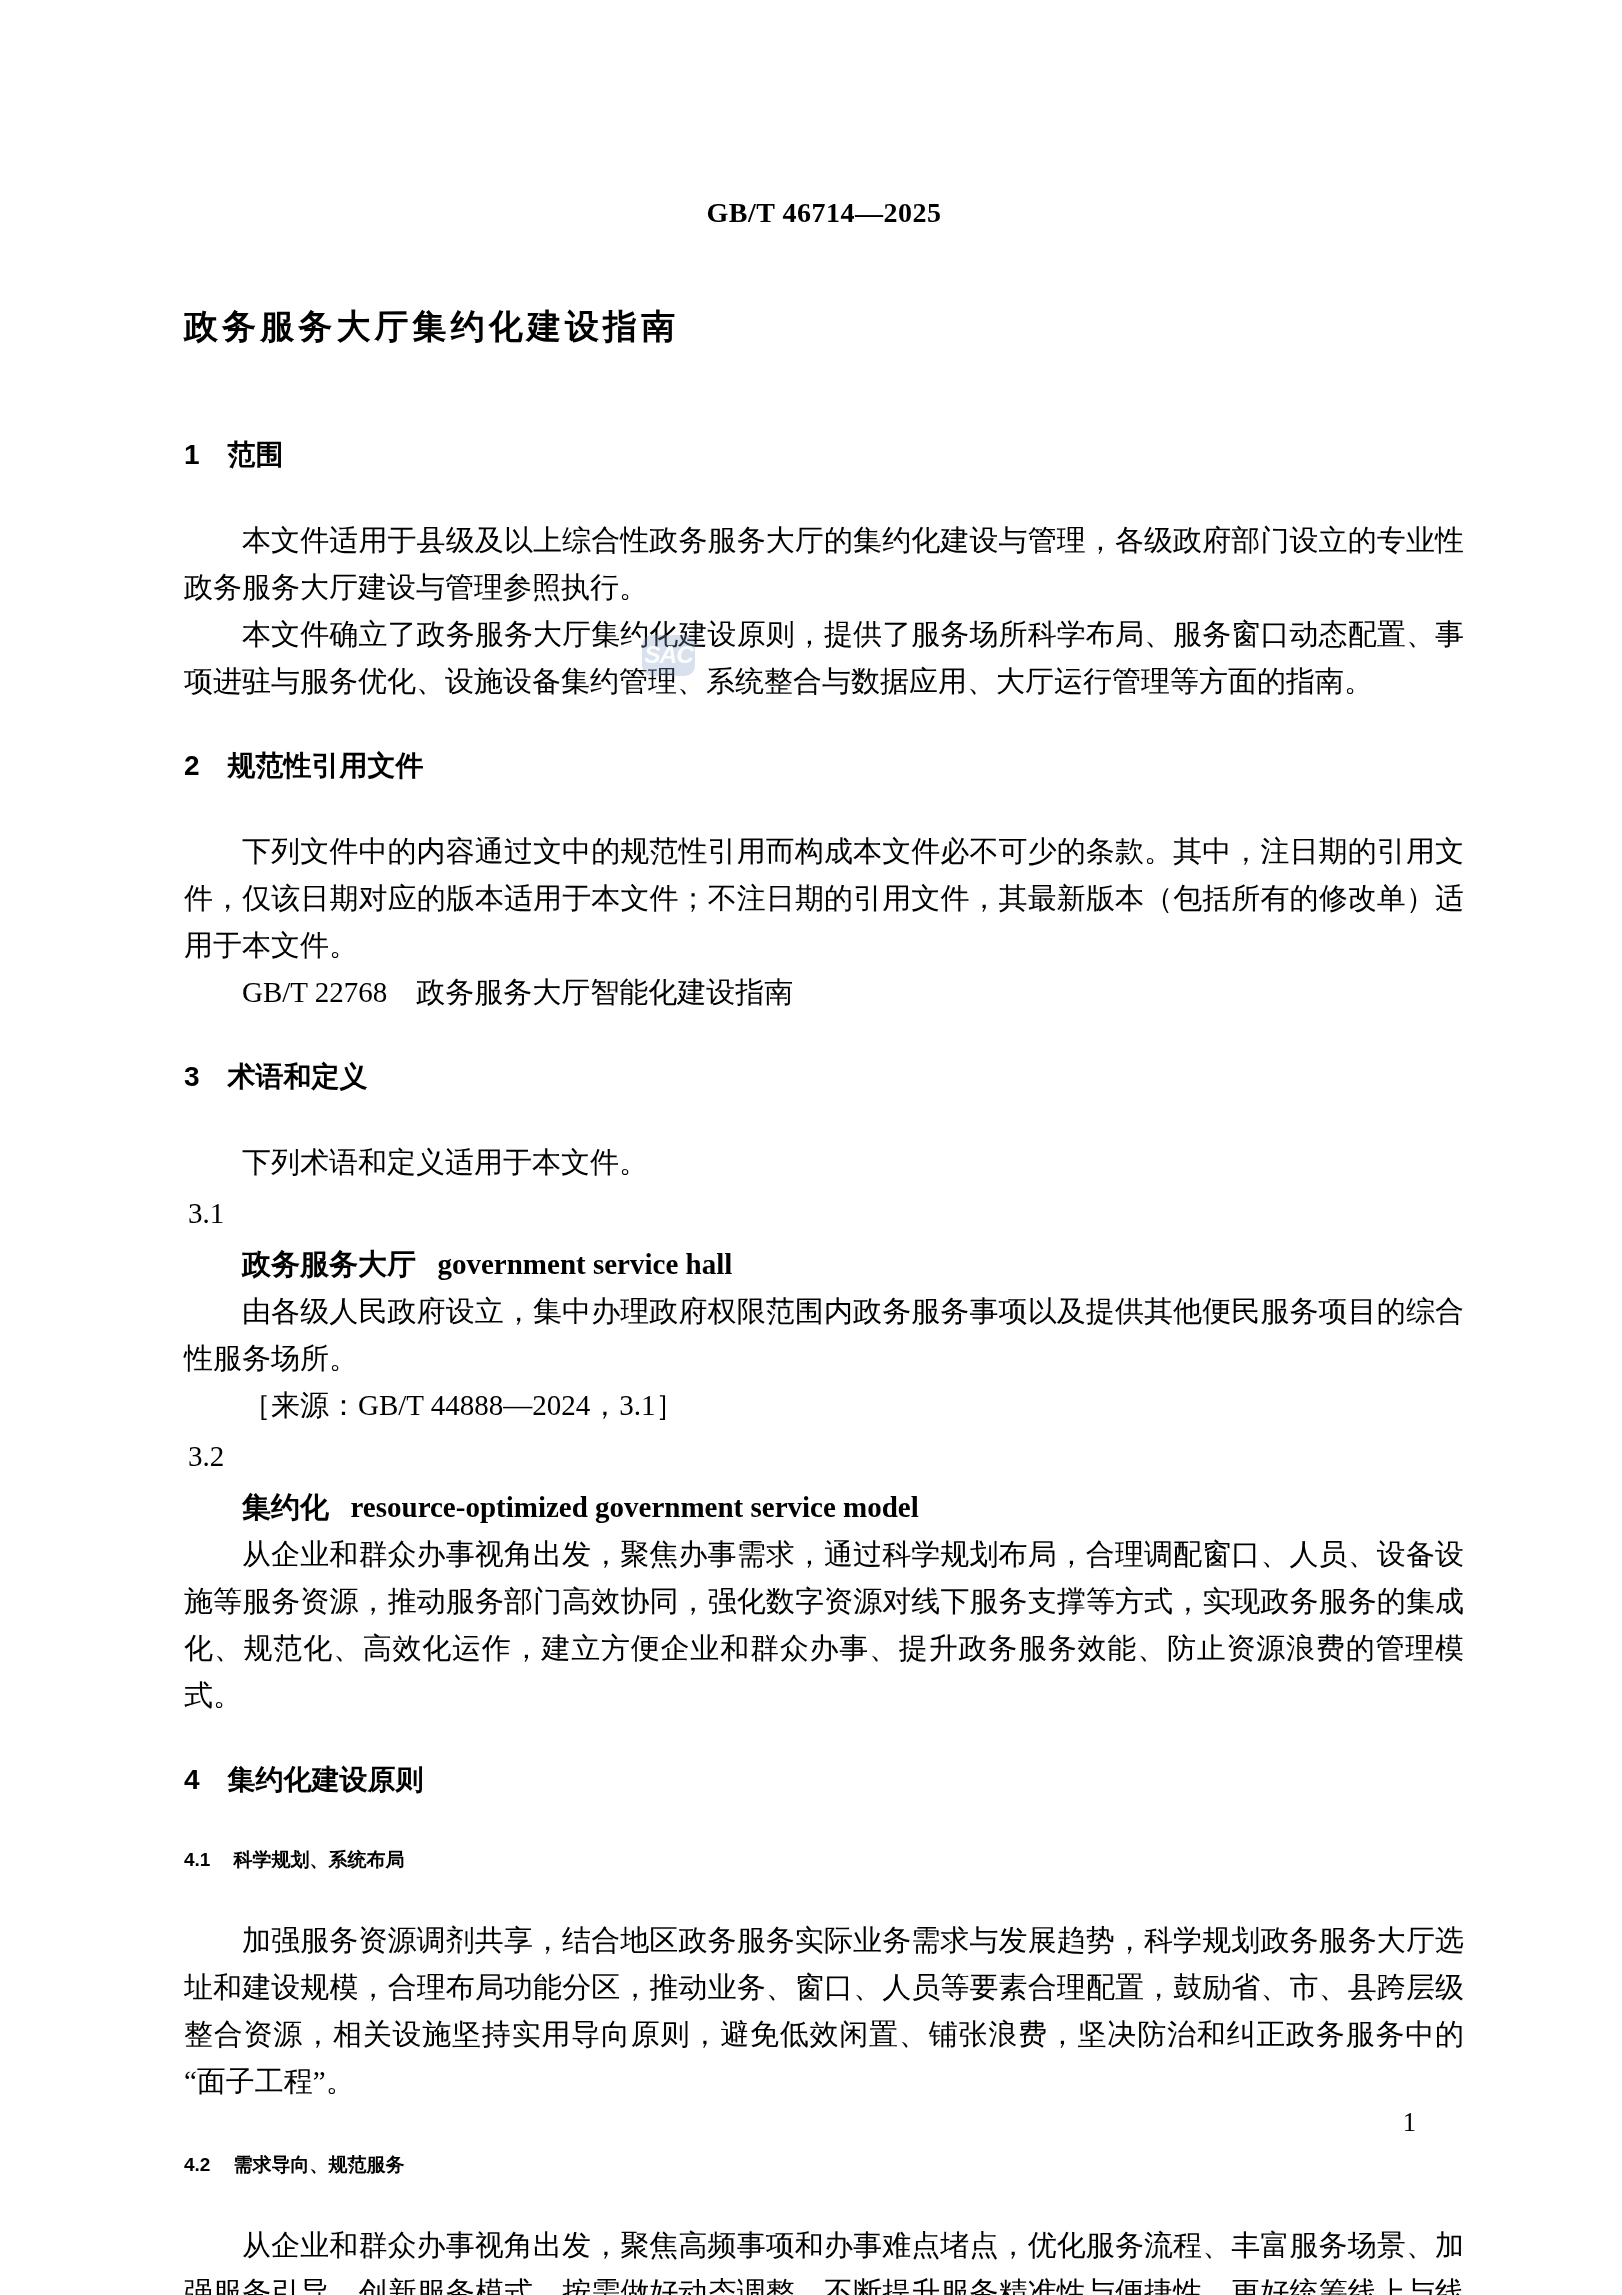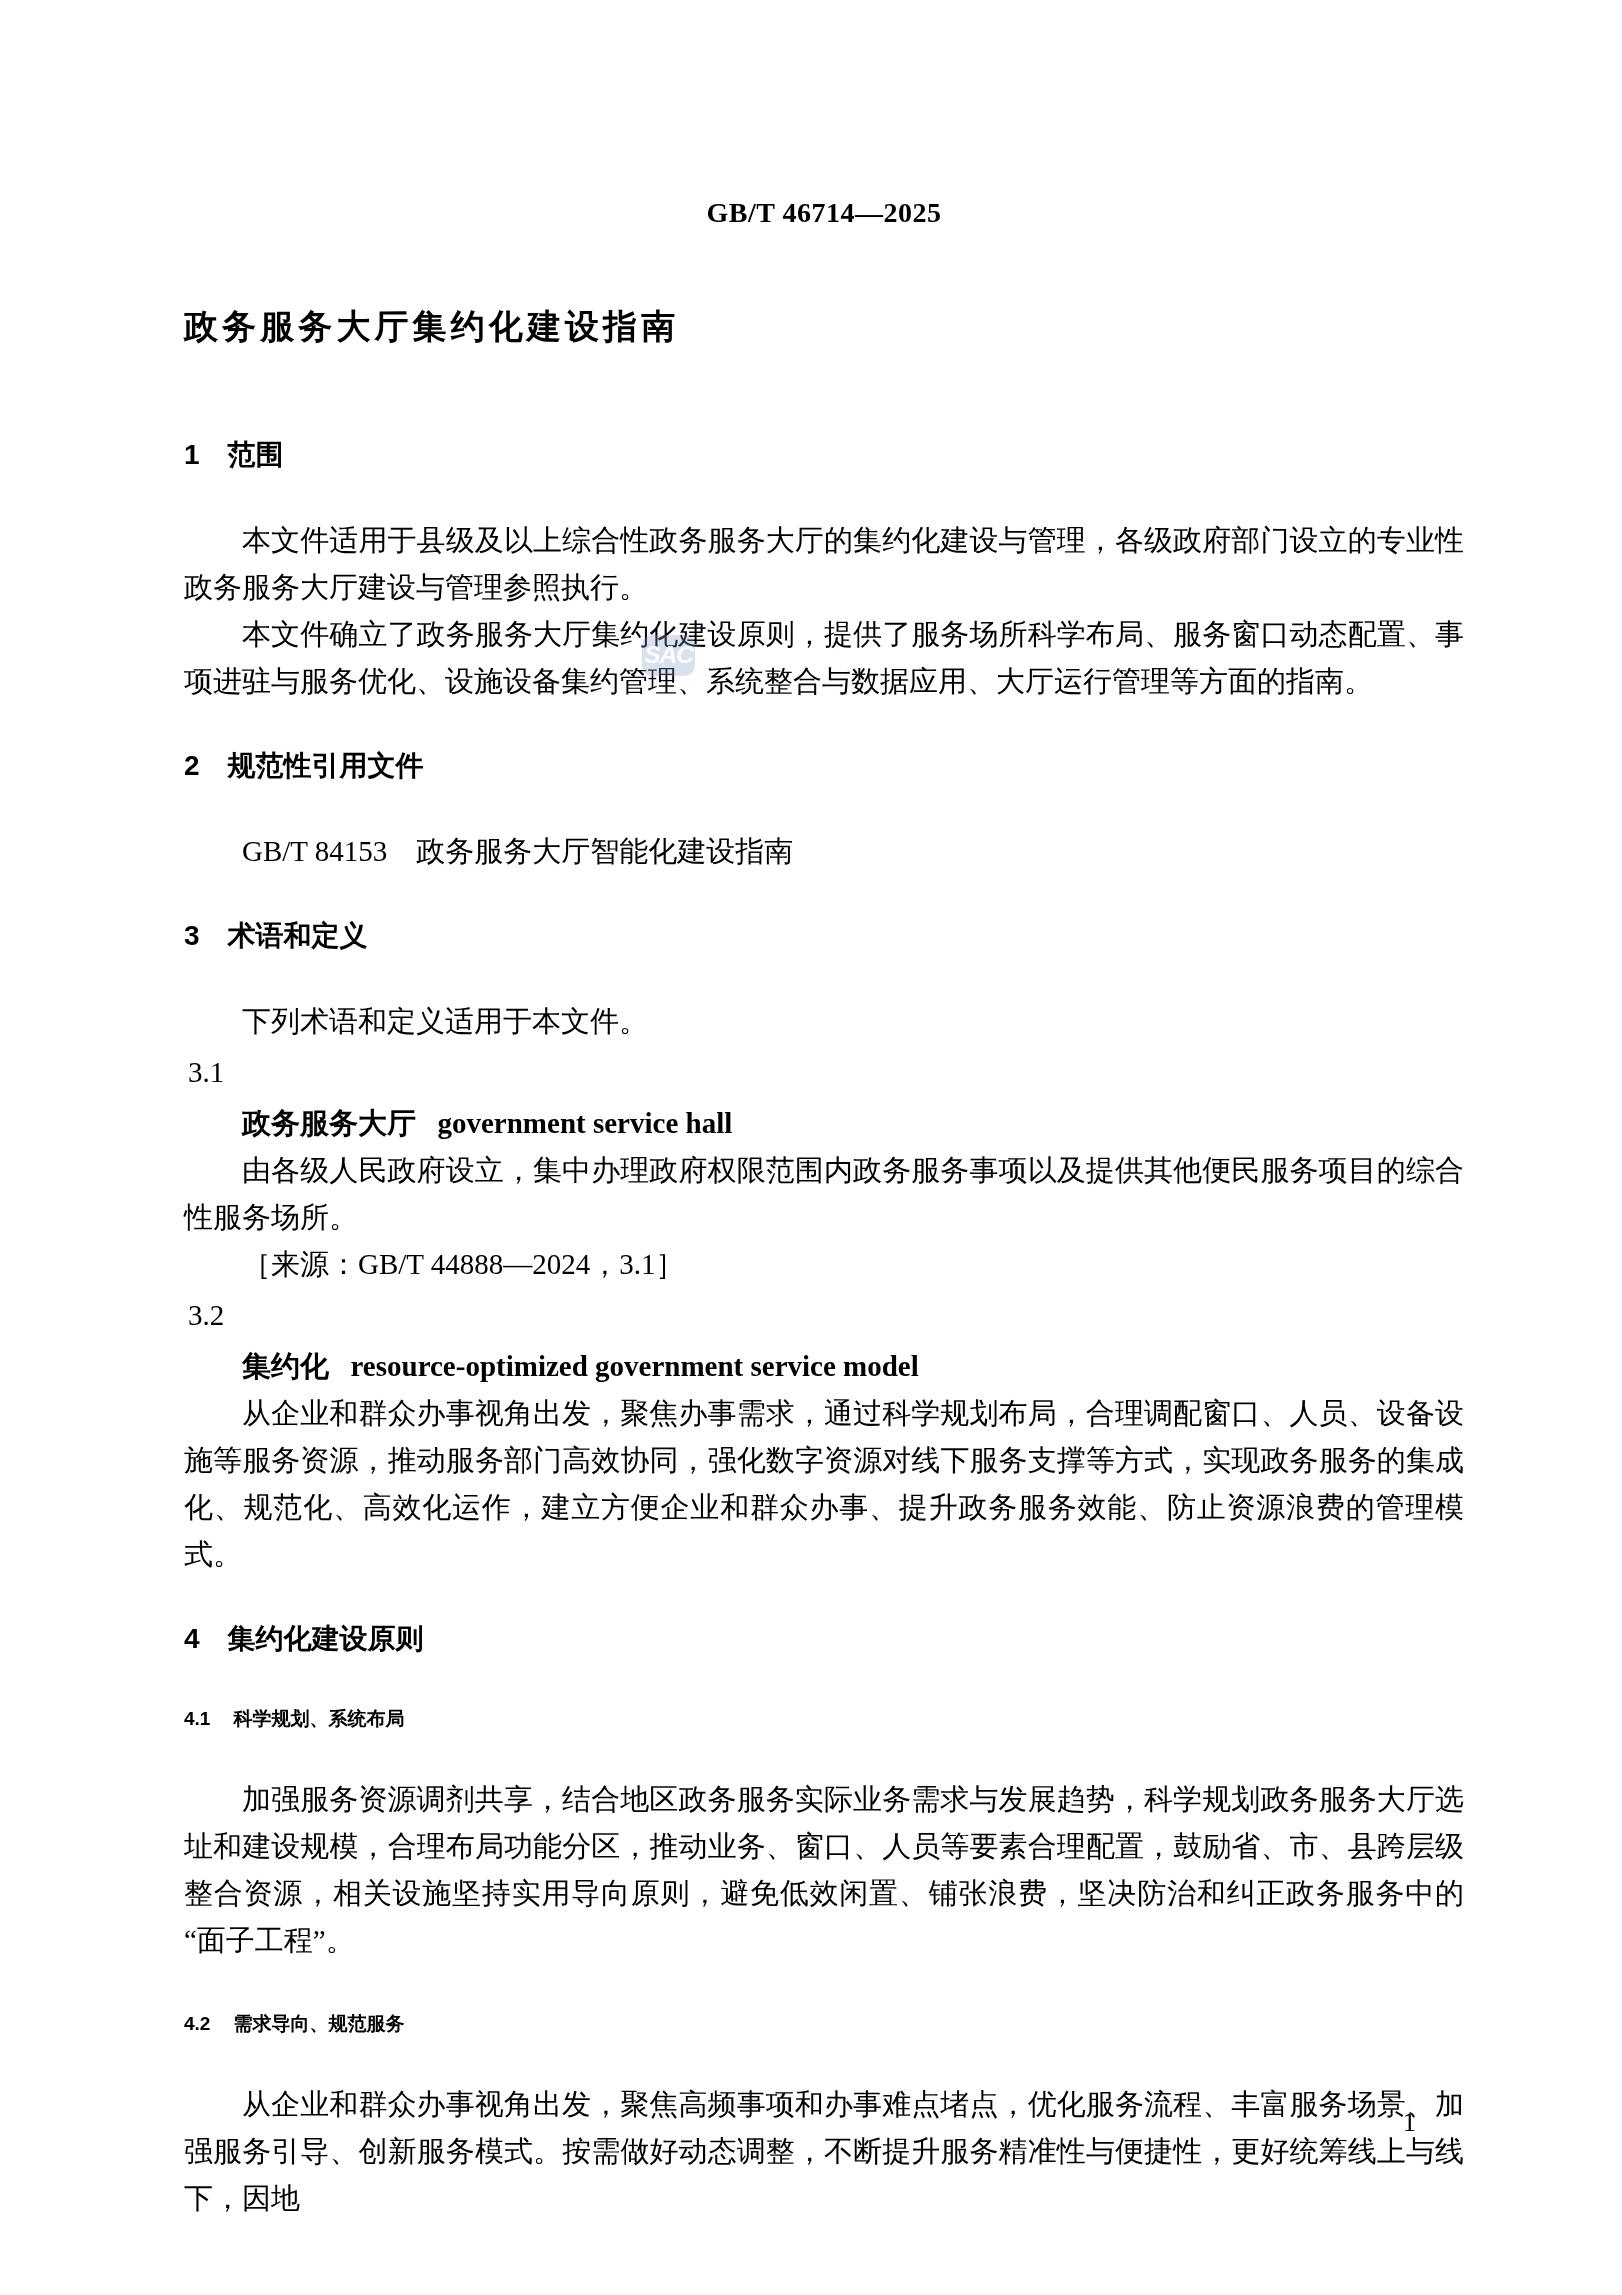--- a/index.html
+++ b/index.html
@@ -121,21 +121,22 @@
       <span class="sec-num">1</span><span>范围</span>
     </div>
     <p class="body-para">本文件适用于县级及以上综合性政务服务大厅的集约化建设与管理，各级政府部门设立的专业性政务服务大厅建设与管理参照执行。</p>
     <p class="body-para">本文件确立了政务服务大厅集约化建设原则，提供了服务场所科学布局、服务窗口动态配置、事项进驻与服务优化、设施设备集约管理、系统整合与数据应用、大厅运行管理等方面的指南。</p>
   </div>
 
   <div>
     <div class="sec-heading">
       <span class="sec-num">2</span><span>规范性引用文件</span>
     </div>
-    <p class="ref-line">GB/T 84153　政务服务大厅智能化建设指南</p>
+    <p class="body-para">下列文件中的内容通过文中的规范性引用而构成本文件必不可少的条款。其中，注日期的引用文件，仅该日期对应的版本适用于本文件；不注日期的引用文件，其最新版本（包括所有的修改单）适用于本文件。</p>
+    <p class="ref-line">GB/T 22768　政务服务大厅智能化建设指南</p>
   </div>
 
   <div>
     <div class="sec-heading">
       <span class="sec-num">3</span><span>术语和定义</span>
     </div>
     <p class="body-para">下列术语和定义适用于本文件。</p>
 
     <p class="term-id">3.1</p>
     <p class="term-line">

